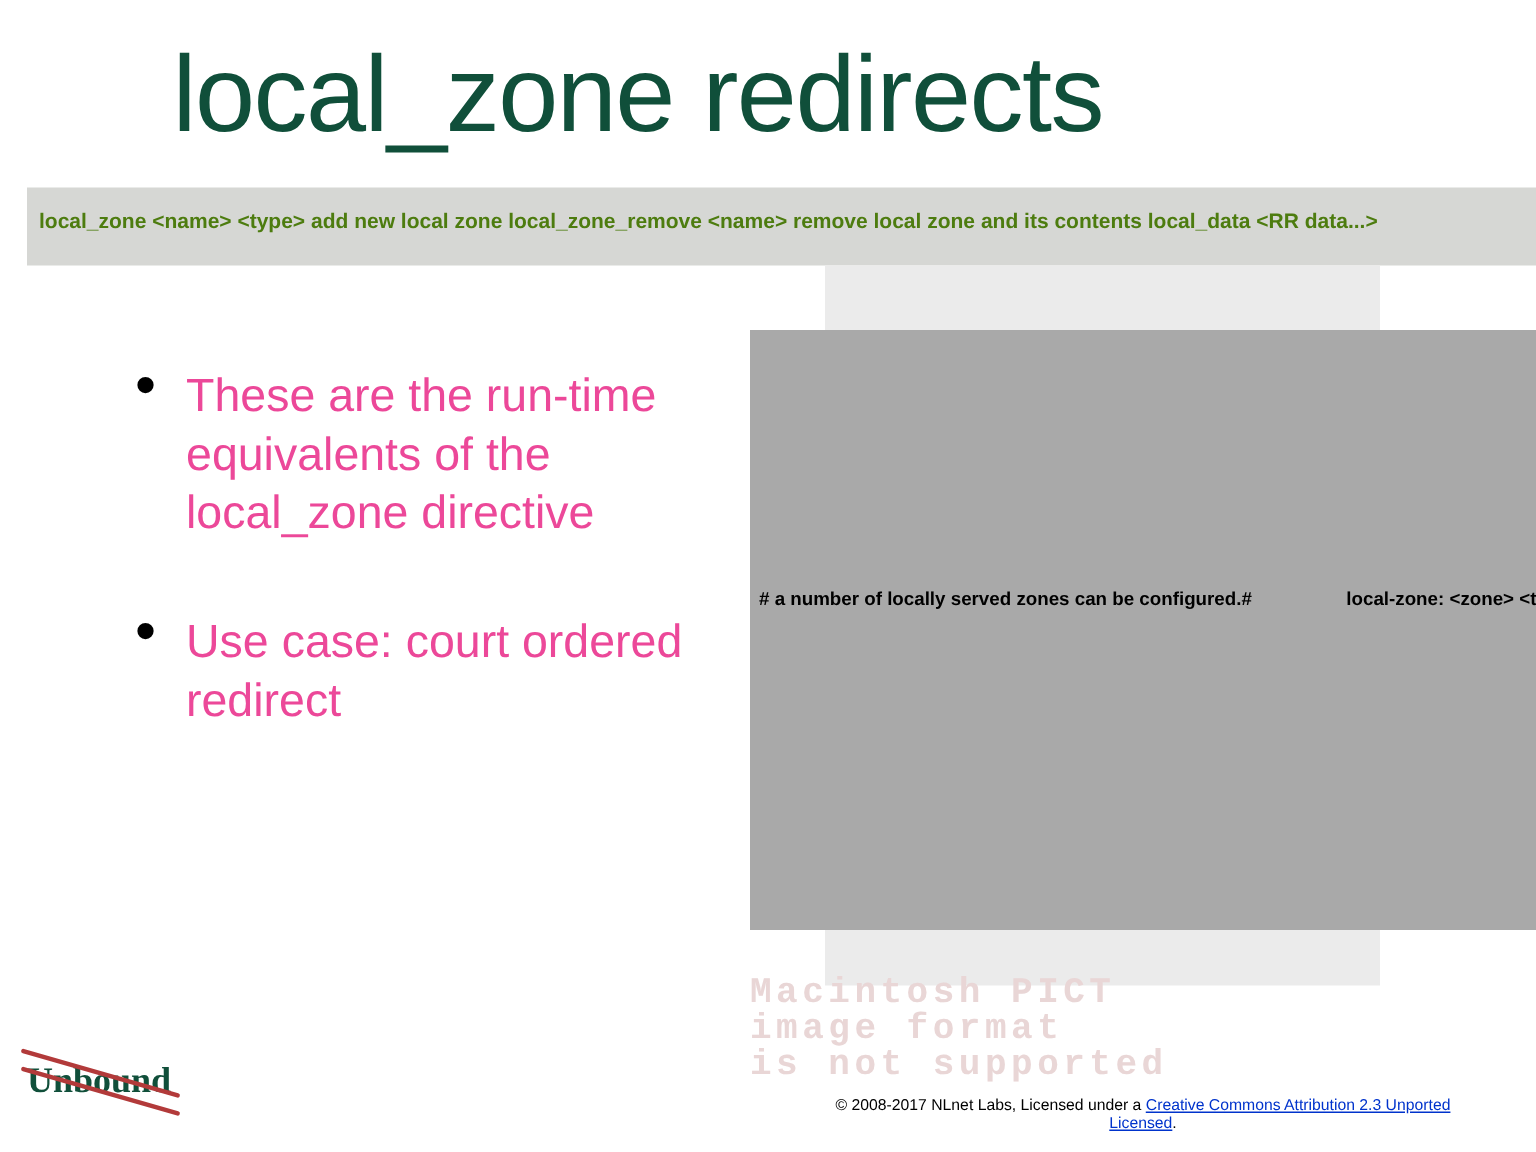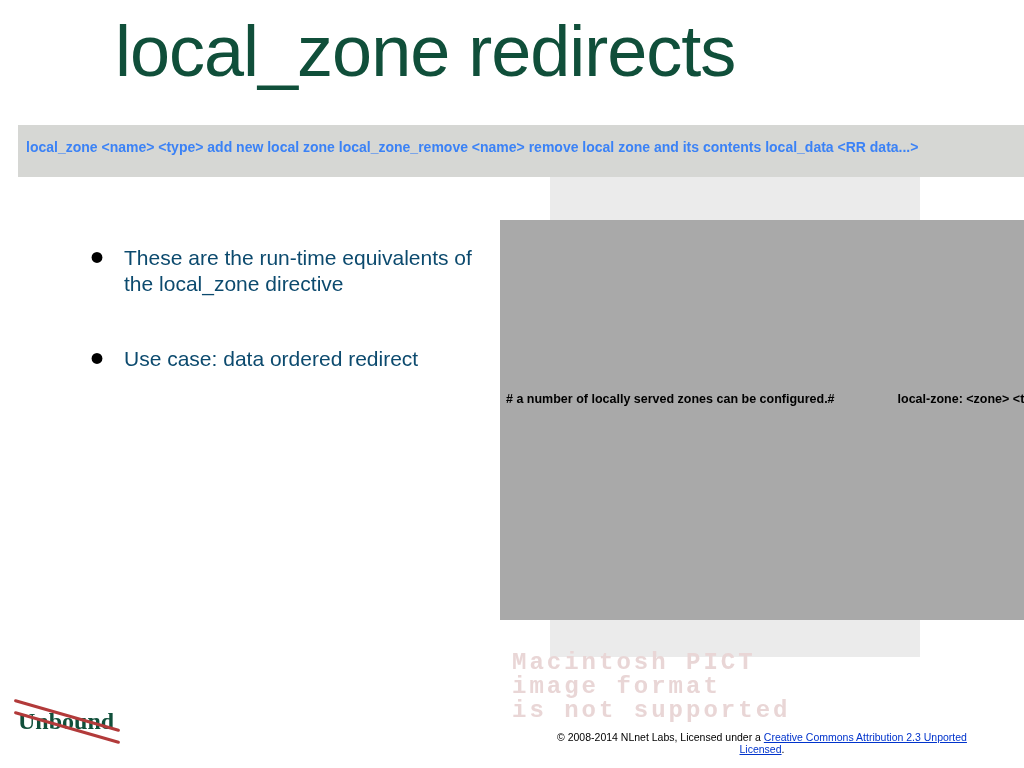--- a/index.html
+++ b/index.html
@@ -7,42 +7,42 @@
     padding: 0;
     width: 1024px;
     height: 768px;
     font-family: Arial, Helvetica, sans-serif;
     background: #ffffff;
     position: relative;
     overflow: hidden;
   }
   .slide-title {
     position: absolute;
-    top: 10px;
+    top: 22px;
     left: 115px;
     font-size: 72px;
     font-weight: normal;
     color: #104f3a;
     letter-spacing: -1px;
   }
   .command-bar {
     position: absolute;
     top: 125px;
     left: 18px;
     right: 0;
     height: 52px;
     background: #d6d7d4;
   }
   .command-bar-text {
     position: absolute;
     top: 139px;
     left: 26px;
     font-size: 14px;
     font-weight: bold;
-    color: #3b82f6;
+    color: #4d7c0f;
     white-space: nowrap;
   }
   .gray-block-light {
     position: absolute;
     top: 177px;
     left: 550px;
     width: 370px;
     height: 480px;
     background: #ebebeb;
   }
@@ -65,23 +65,23 @@
     align-items: flex-start;
     margin-bottom: 48px;
   }
   .bullet-dot {
     font-size: 40px;
     line-height: 24px;
     margin-right: 20px;
     color: #000;
   }
   .bullet-text {
-    font-size: 21px;
+    font-size: 31px;
     line-height: 1.25;
-    color: #0c4a6e;
+    color: #ec4899;
   }
   .ghost-text-row {
     position: absolute;
     top: 392px;
     left: 506px;
     font-size: 12.5px;
     font-weight: bold;
     color: #000;
     white-space: nowrap;
   }
@@ -117,21 +117,20 @@
   .mac-pict-warning {
     position: absolute;
     bottom: 45px;
     left: 500px;
     font-family: 'Courier New', Courier, monospace;
     font-size: 24px;
     font-weight: bold;
     color: #e9d6d6;
     line-height: 1.0;
     letter-spacing: 3px;
-    margin-left: 12px;
   }
   .footer-text {
     position: absolute;
     bottom: 12px;
     right: 42px;
     width: 440px;
     font-size: 10.5px;
     color: #000;
     text-align: center;
     line-height: 1.2;
@@ -152,36 +151,36 @@
 <div class="gray-block-light"></div>
 <div class="gray-block-dark"></div>
 
 <div class="bullet-list">
   <div class="bullet-item">
     <span class="bullet-dot">•</span>
     <span class="bullet-text">These are the run-time equivalents of the local_zone directive</span>
   </div>
   <div class="bullet-item">
     <span class="bullet-dot">•</span>
-    <span class="bullet-text">Use case: data ordered redirect</span>
+    <span class="bullet-text">Use case: court ordered redirect</span>
   </div>
 </div>
 
 <div class="ghost-text-row">
   <span># a number of locally served zones can be configured.#</span>
   <span class="gap"></span>
   <span>local-zone: &lt;zone&gt; &lt;type&gt;#</span>
 </div>
 
 <div class="unbound-logo">
   <span class="unbound-word">Unbound</span>
   <span class="stroke stroke-a"></span>
   <span class="stroke stroke-b"></span>
 </div>
 
 <div class="mac-pict-warning">Macintosh PICT<br>image format<br>is not supported</div>
 
 <div class="footer-text">
-  <span>© 2008-2014 NLnet Labs, Licensed under a </span>
+  <span>© 2008-2017 NLnet Labs, Licensed under a </span>
   <a href="#">Creative Commons Attribution 2.3 Unported</a>
   <span> </span>
   <a href="#">Licensed</a><span>.</span>
 </div>
 
 </body></html>

